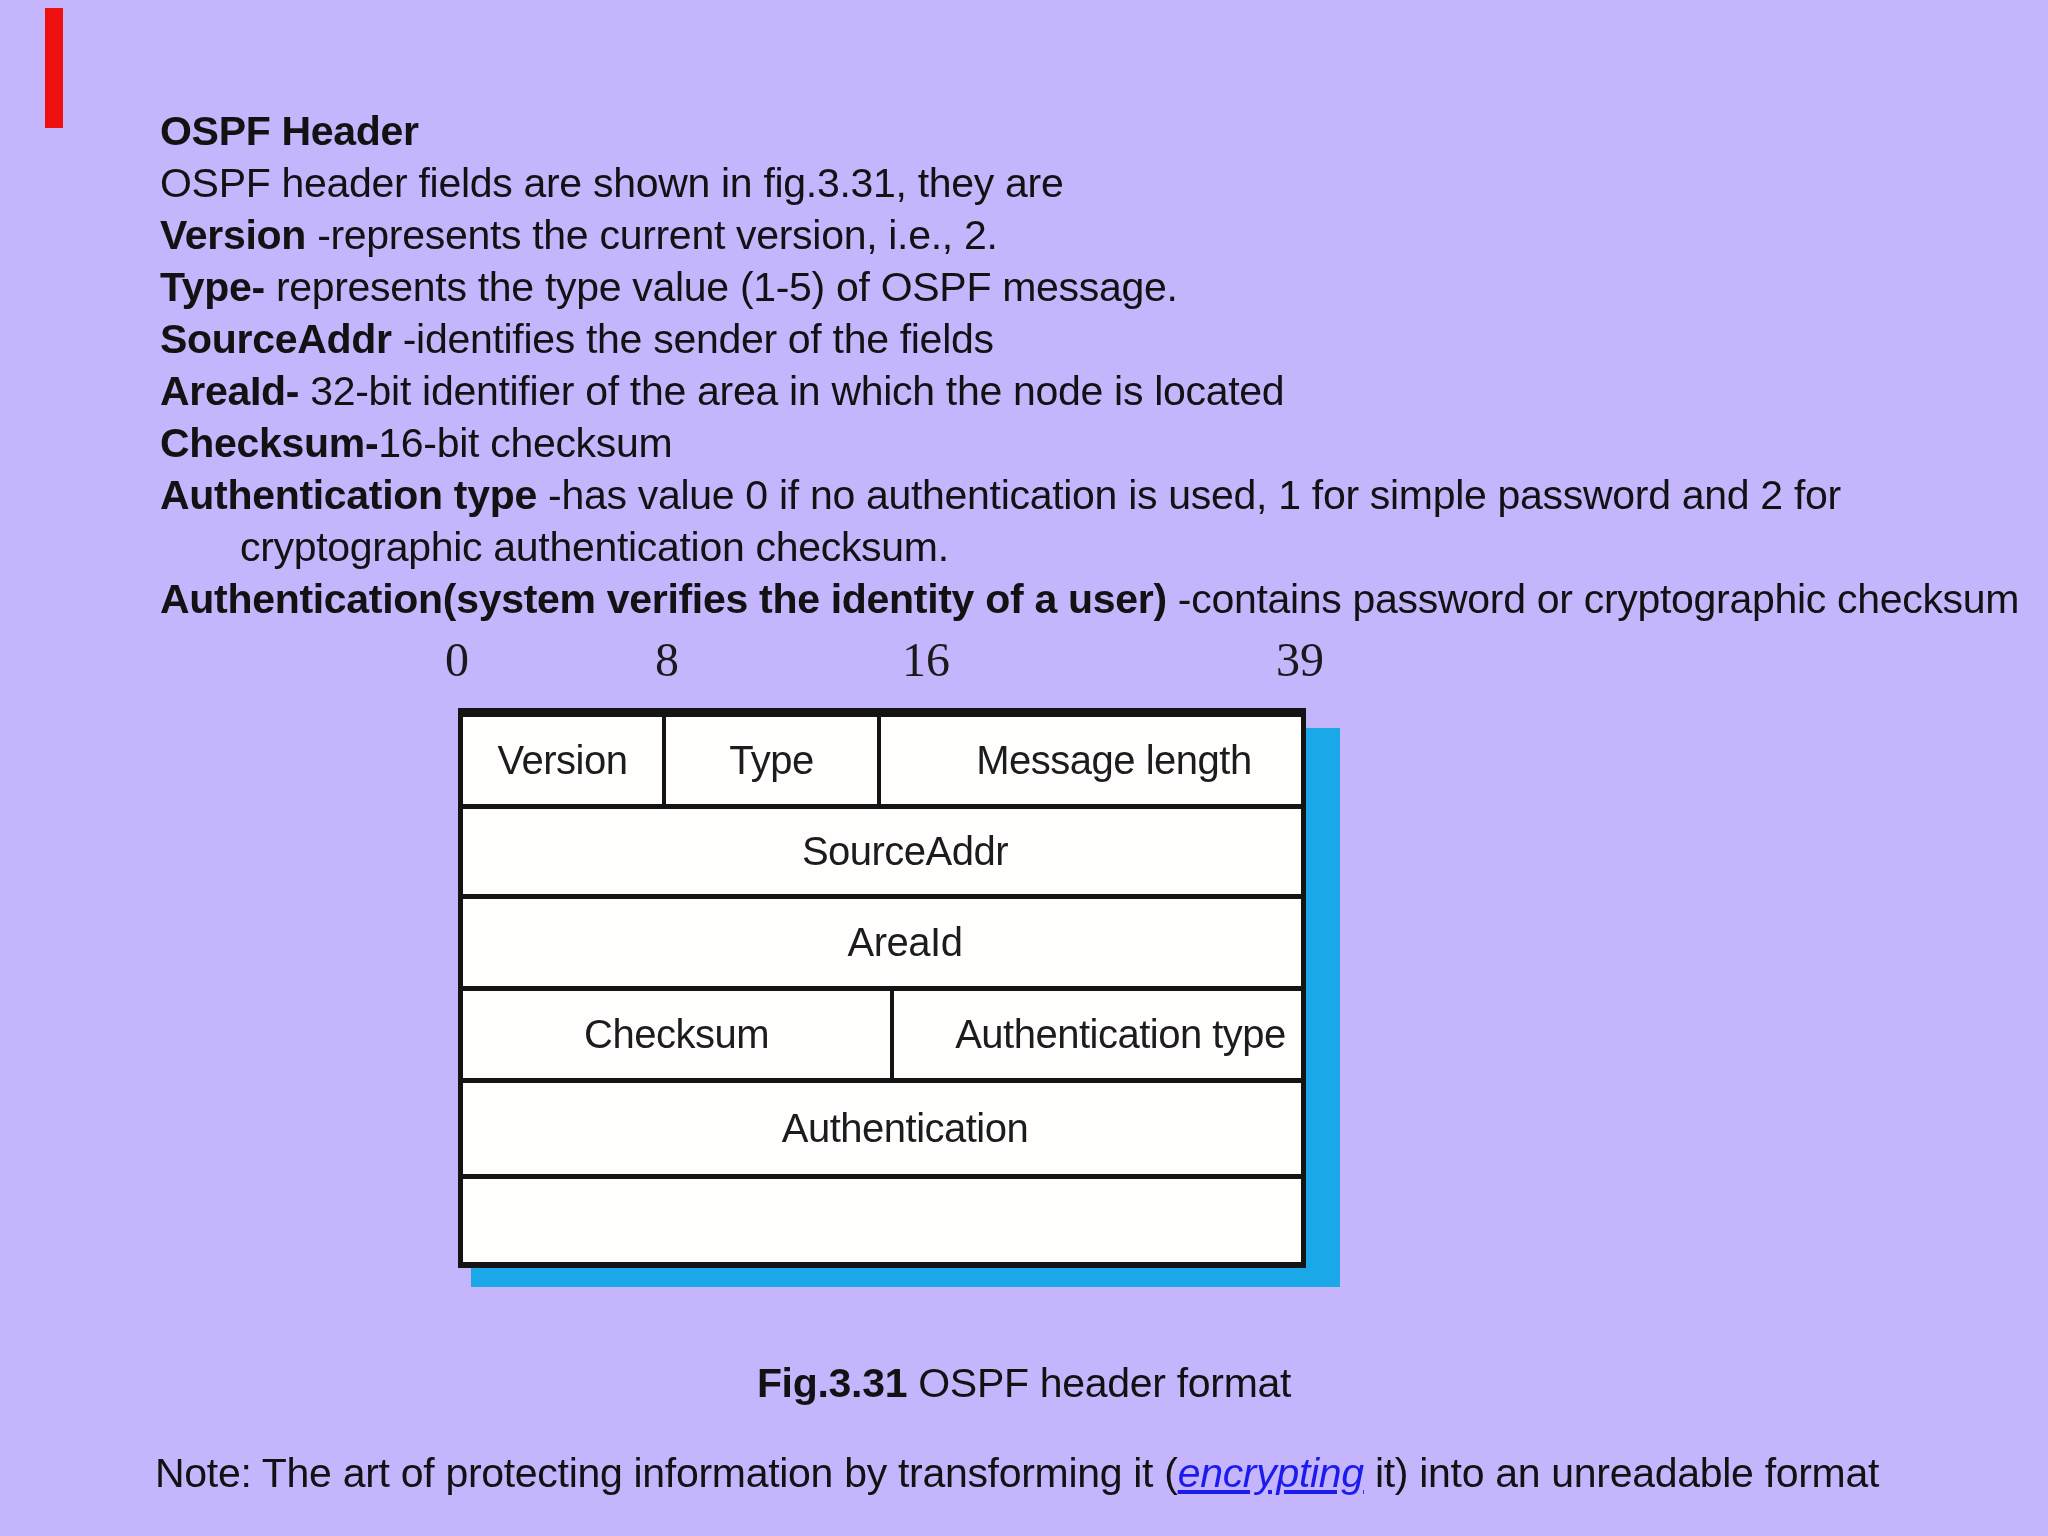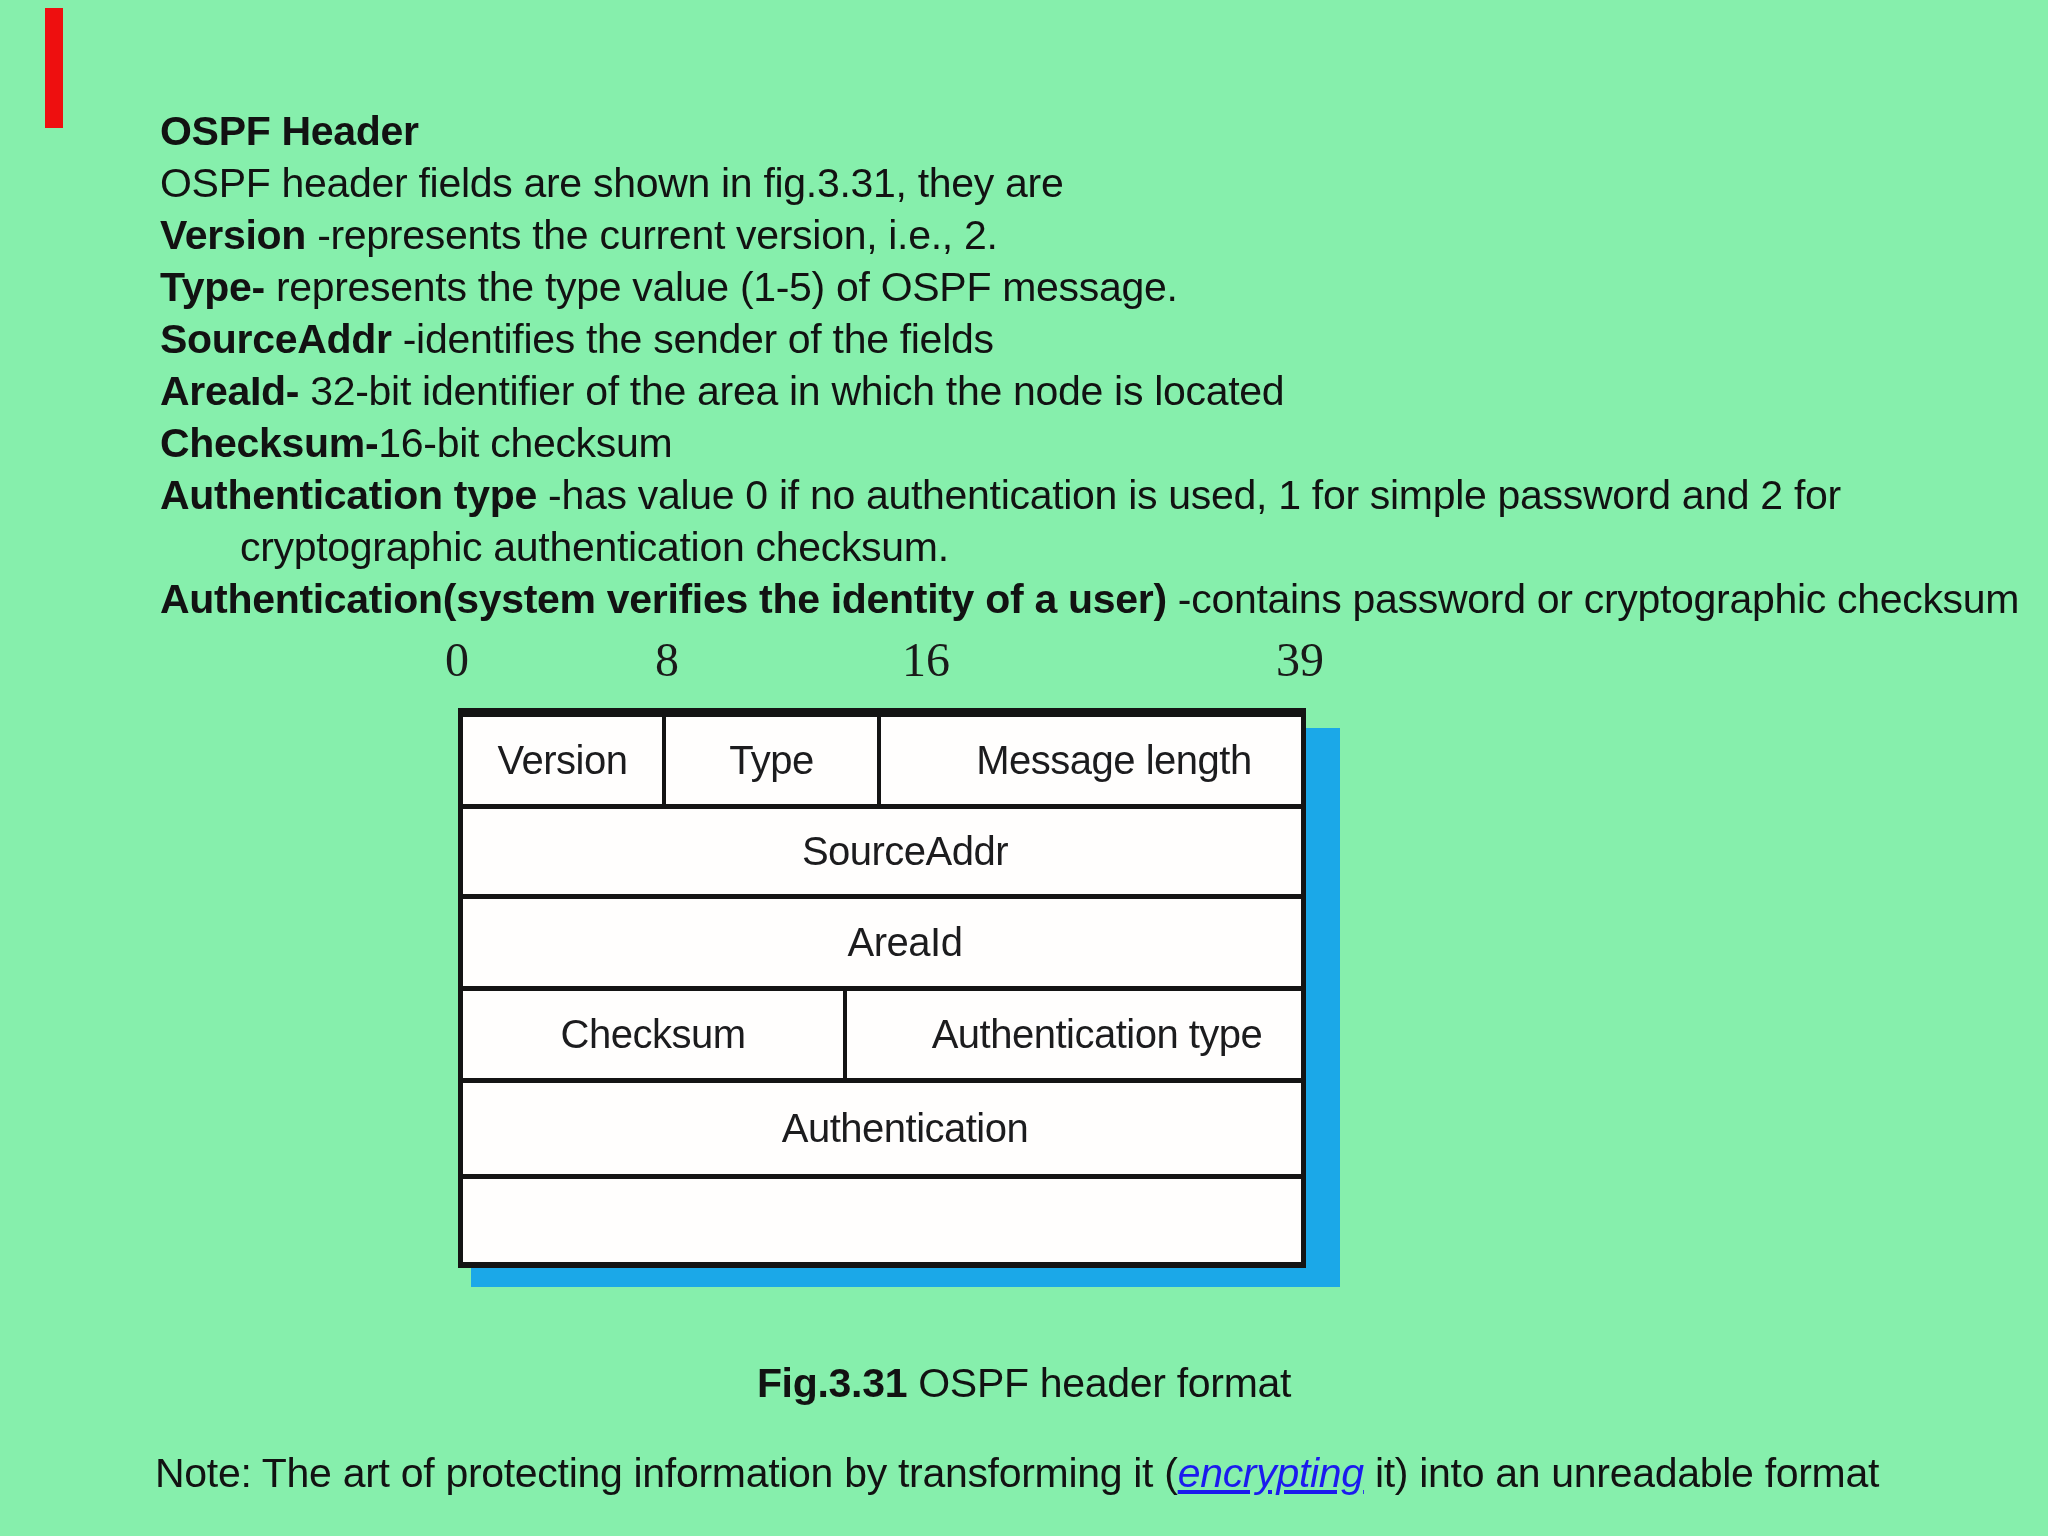--- a/index.html
+++ b/index.html
@@ -1,20 +1,20 @@
 <!DOCTYPE html>
 <html><head>
 <meta charset="utf-8">
 <style>
   html,body{margin:0;padding:0;background:#888;}
   *{box-sizing:border-box;}
   #page{
     position:relative;
     width:2048px;height:1536px;
-    background:#86efac;
+    background:#c4b5fd;
     overflow:hidden;
     font-family:"Liberation Sans", sans-serif;
     color:#121212;
   }
   
   .red-marker{
     position:absolute;left:45px;top:8px;width:18px;height:120px;
     background:#ee0f0f;
   }
   
@@ -117,21 +117,21 @@
         <div class="fcell grow">
             <span>SourceAddr</span>
           </div>
       </div>
       <div class="frow" style="height:92px">
         <div class="fcell grow">
             <span>AreaId</span>
           </div>
       </div>
       <div class="frow" style="height:92px">
-        <div class="fcell" style="width:384px">
+        <div class="fcell" style="width:431px">
             <span>Checksum</span>
           </div>
         <div class="fcell grow">
             <span>Authentication type</span>
           </div>
       </div>
       <div class="frow" style="height:96px">
         <div class="fcell grow">
             <span>Authentication</span>
           </div>

